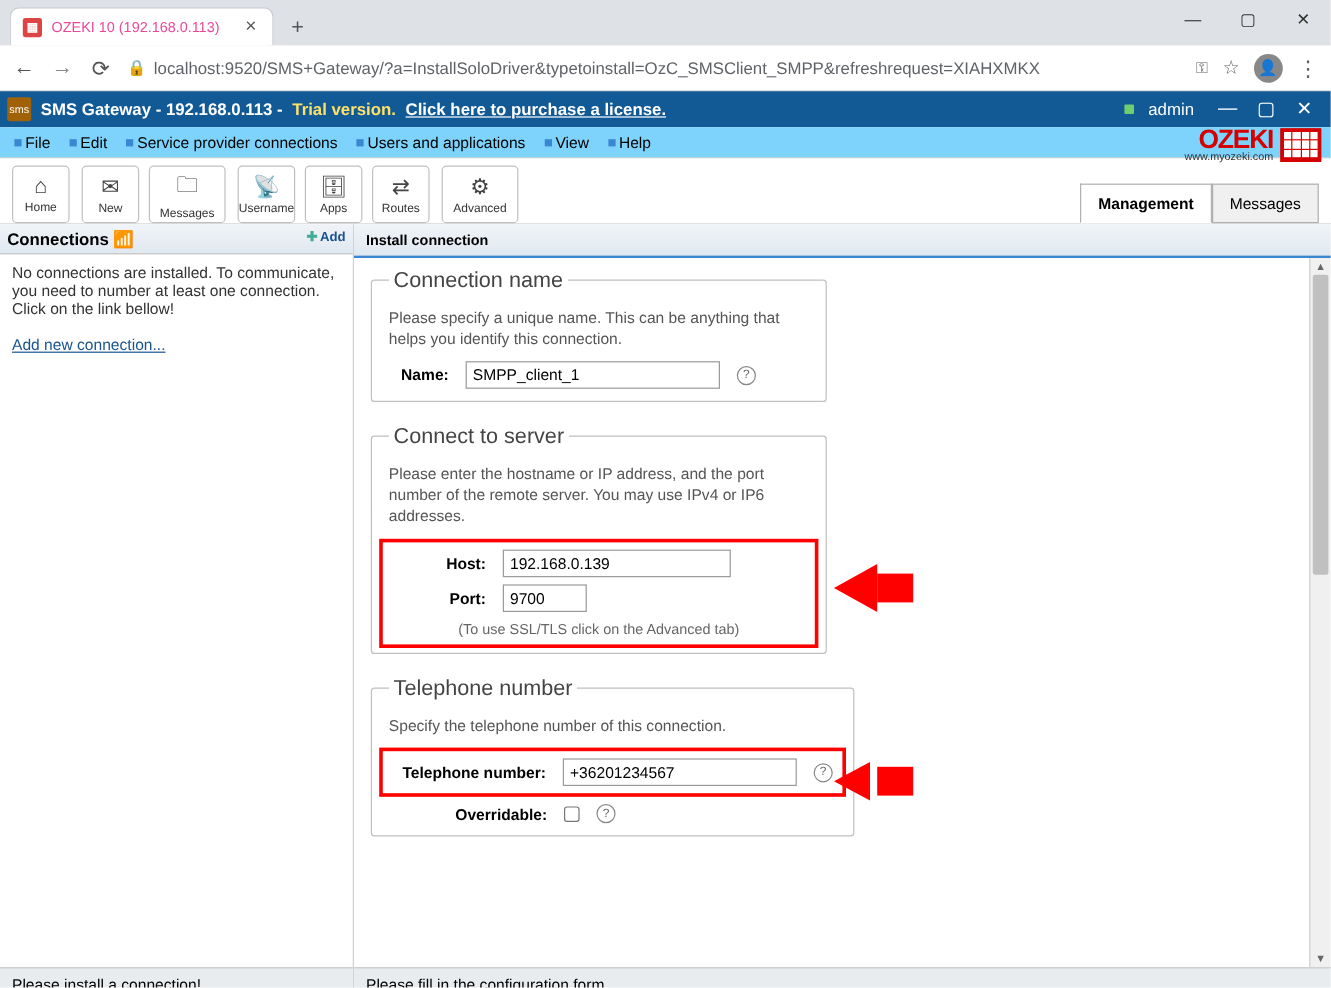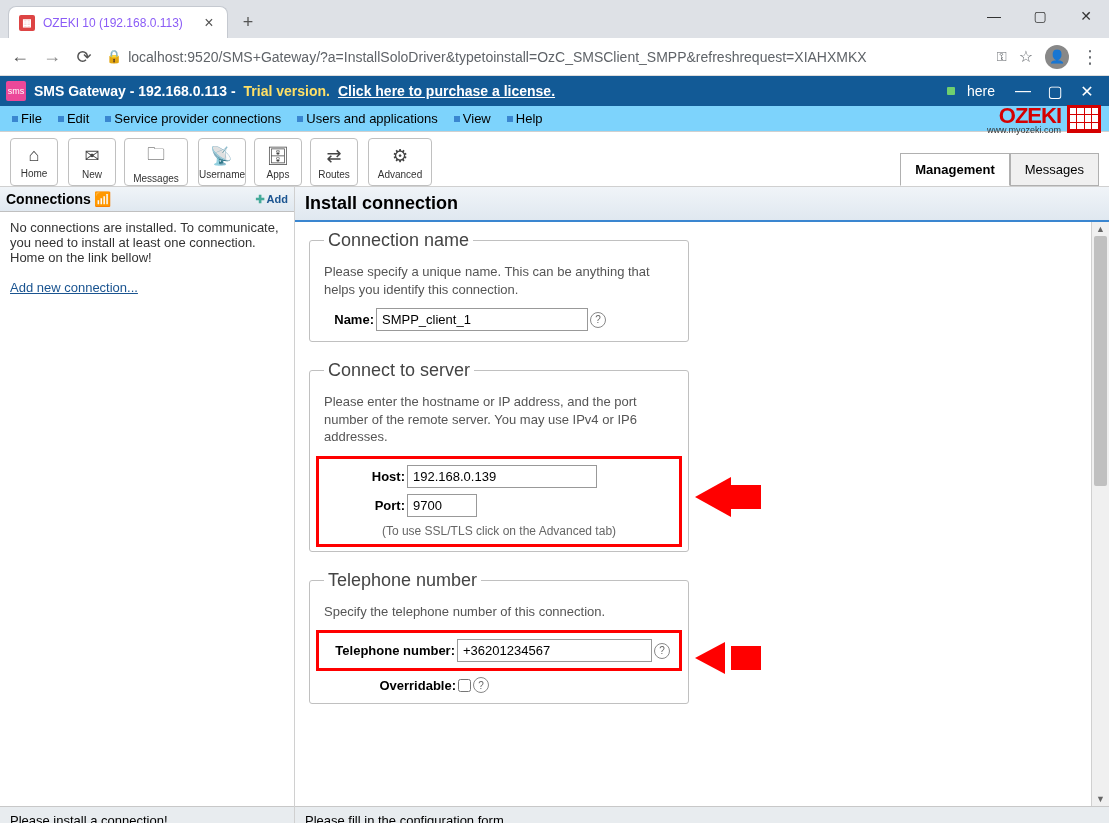--- a/index.html
+++ b/index.html
@@ -2,87 +2,87 @@
 <html><head>
 <meta charset="utf-8">
 <style>
 * { box-sizing: border-box; margin: 0; padding: 0; }
 body { font-family: Arial, sans-serif; font-size: 13px; width: 1109px; height: 823px; background: #fff; overflow: hidden; }
 
 
 .browser-titlebar { height: 38px; background: #dee1e6; display: flex; align-items: flex-end; padding-left: 8px; }
 .browser-tab { background: #fff; border-radius: 8px 8px 0 0; height: 32px; display: flex; align-items: center; padding: 0 10px; gap: 8px; min-width: 220px; position: relative; border: 1px solid #c5c9d0; border-bottom: none; }
 .browser-tab .favicon { width: 16px; height: 16px; background: #d44; border-radius: 2px; display: flex; align-items: center; justify-content: center; color: #fff; font-size: 10px; font-weight: bold; }
-.browser-tab .tab-title { font-size: 12px; color: #8b5cf6; flex: 1; }
+.browser-tab .tab-title { font-size: 12px; color: #ec4899; flex: 1; }
 .browser-tab .tab-close { width: 16px; height: 16px; display: flex; align-items: center; justify-content: center; color: #555; cursor: pointer; font-size: 16px; }
 .new-tab-btn { width: 28px; height: 28px; display: flex; align-items: center; justify-content: center; font-size: 18px; color: #555; margin-left: 6px; margin-bottom: 2px; }
 .window-controls { position: absolute; right: 0; top: 0; display: flex; }
 .window-controls div { width: 46px; height: 32px; display: flex; align-items: center; justify-content: center; font-size: 14px; color: #333; }
 
 .browser-toolbar { height: 38px; background: #fff; display: flex; align-items: center; padding: 0 10px; gap: 12px; border-bottom: 1px solid #ddd; }
 .nav-btn { width: 20px; height: 20px; display: flex; align-items: center; justify-content: center; color: #888; font-size: 18px; }
 .nav-btn.active { color: #555; }
 .addr-lock { color: #5f6368; font-size: 13px; }
 .addr-bar { flex: 1; display: flex; align-items: center; gap: 6px; font-size: 14px; color: #5f6368; }
 .key-icon { color: #5f6368; }
 .star-icon { color: #5f6368; font-size: 16px; }
 .user-icon { width: 24px; height: 24px; background: #888; border-radius: 50%; display: flex; align-items: center; justify-content: center; color: #fff; }
 .menu-dots { color: #5f6368; font-size: 18px; }
 
 
 .app-titlebar { height: 30px; background: #125a96; color: #fff; display: flex; align-items: center; padding: 0 6px; gap: 8px; font-size: 14px; }
-.app-titlebar .app-icon { width: 20px; height: 20px; background: #ec4899; border-radius: 2px; display: flex; align-items: center; justify-content: center; font-size: 9px; }
+.app-titlebar .app-icon { width: 20px; height: 20px; background: #a16207; border-radius: 2px; display: flex; align-items: center; justify-content: center; font-size: 9px; }
 .app-title { font-weight: bold; }
 .trial { color: #ffe066; font-weight: bold; }
 .purchase-link { color: #fff; font-weight: bold; text-decoration: underline; cursor: pointer; text-align: right; }
 .app-titlebar-right { margin-left: auto; display: flex; align-items: center; gap: 12px; }
 .admin-dot { width: 8px; height: 8px; background: #6fcf6f; border-radius: 1px; }
 .admin-text { color: #fff; }
 .app-win-controls { display: flex; gap: 0; }
 .app-win-controls div { width: 32px; height: 22px; display: flex; align-items: center; justify-content: center; color: #fff; font-size: 16px; }
 
 
 .menubar { height: 26px; background: #7dd3fc; display: flex; align-items: center; padding-left: 6px; gap: 4px; border-bottom: 1px solid #d0d0d0; }
 .menubar .menu-item { display: flex; align-items: center; gap: 3px; font-size: 13px; color: #000; padding: 2px 6px; cursor: pointer; }
 .menubar .menu-item::before { content: ''; width: 6px; height: 6px; background: #3a86d0; display: inline-block; }
-.logo-area { margin-left: auto; padding-right: 8px; display: flex; align-items: center; gap: 6px; }
+.logo-area { margin-left: auto; padding-right: 8px; display: flex; align-items: flex-end; gap: 6px; }
 .logo-text { font-size: 22px; font-weight: bold; color: #d50000; letter-spacing: -1px; }
 .logo-grid { width: 34px; height: 28px; background: #d50000; border: 1px solid #d50000; display: grid; grid-template-columns: repeat(4, 1fr); grid-template-rows: repeat(3, 1fr); gap: 1px; padding: 2px; }
 .logo-grid div { background: #fff; }
 
 
 .toolbar-row { display: flex; align-items: center; gap: 10px; padding: 6px 10px 0 10px; background: #fff; }
 .toolbar-group { display: flex; gap: 8px; }
 .toolbar-btn { width: 48px; height: 48px; border: 1px solid #c0c0c0; background: #fff; border-radius: 4px; display: flex; flex-direction: column; align-items: center; justify-content: center; gap: 2px; cursor: pointer; }
 .toolbar-btn.wide { width: 64px; }
 .toolbar-btn .tb-icon { font-size: 18px; color: #444; }
 .toolbar-btn .tb-label { font-size: 10px; color: #333; }
 .tabs-right { margin-left: auto; display: flex; margin-top: 14px; }
 .tabs-right .tab { padding: 8px 14px; border: 1px solid #b0b0b0; background: #f0f0f0; font-size: 13px; cursor: pointer; }
 .tabs-right .tab.active { background: #fff; font-weight: bold; border-bottom-color: #fff; }
 
 
 .main-area { display: flex; height: 648px; border-top: 1px solid #d0d0d0; }
 .left-panel { width: 295px; border-right: 1px solid #d0d0d0; background: #fff; display: flex; flex-direction: column; }
-.left-header { background: linear-gradient(#f0f4f8, #e0e8f0); padding: 4px 6px; font-weight: bold; font-size: 14px; display: flex; align-items: center; gap: 4px; border-bottom: 1px solid #c0c0c0; }
+.left-header { background: linear-gradient(#f0f4f8, #e0e8f0); padding: 4px 6px; font-weight: bold; font-size: 14px; display: flex; gap: 4px; border-bottom: 1px solid #c0c0c0; }
 .left-header .add-link { margin-left: auto; font-size: 11px; color: #1a5490; cursor: pointer; }
 .left-header .add-link::before { content: '✚'; color: #4a9; margin-right: 2px; }
 .phone-icon { font-size: 14px; }
 .left-body { padding: 8px 10px; font-size: 13px; color: #333; }
 .add-conn-link { color: #1a5490; text-decoration: underline; cursor: pointer; font-size: 13px; }
 .left-footer { margin-top: auto; padding: 6px 10px; background: #e8ecef; font-size: 13px; border-top: 1px solid #c8c8c8; }
 
 .right-panel { flex: 1; display: flex; flex-direction: column; background: #fff; }
-.right-header { background: linear-gradient(#f0f4f8, #e0e8f0); padding: 6px 10px; font-weight: bold; font-size: 18px; border-bottom: 2px solid #3a86d0; }
+.right-header { background: linear-gradient(#f0f4f8, #e0e8f0); padding: 6px 10px; font-weight: bold; font-size: 12px; border-bottom: 2px solid #3a86d0; }
 .right-body { flex: 1; padding: 8px 20px 0 14px; overflow-y: auto; position: relative; }
 
 fieldset { border: 1px solid #c0c0c0; border-radius: 3px; padding: 12px 14px 4px; margin-bottom: 18px; width: 380px; }
 legend { font-size: 18px; color: #444; padding: 0 4px; }
 .fs-desc { font-size: 13px; color: #555; margin-bottom: 10px; line-height: 1.35; }
-.form-row { display: flex; align-items: center; gap: 2px; margin-bottom: 6px; }
+.form-row { display: flex; align-items: center; gap: 14px; margin-bottom: 6px; }
 .form-row label { font-weight: bold; font-size: 13px; text-align: right; }
 .form-row input[type=text], .form-row input[type=password], .form-row input[type=number] { border: 1px solid #999; padding: 3px 5px; font-size: 13px; }
 .help-icon { width: 16px; height: 16px; border: 1px solid #888; border-radius: 50%; display: inline-flex; align-items: center; justify-content: center; font-size: 10px; color: #666; cursor: pointer; }
 .eye-icon { font-size: 14px; color: #333; cursor: pointer; }
 .hint-text { font-size: 12px; color: #666; }
 .sys-id { font-size: 13px; color: #444; }
 
 .redbox { border: 3px solid red; padding: 6px 8px; }
 .connect-server-fs .redbox { margin: 0 -8px; }
 
@@ -129,21 +129,21 @@
   <span class="menu-dots">⋮</span>
 </div>
 
 <div class="app-titlebar">
   <span class="app-icon">sms</span>
   <span class="app-title">SMS Gateway - 192.168.0.113 -</span>
   <span class="trial">Trial version.</span>
   <span class="purchase-link">Click here to purchase a license.</span>
   <div class="app-titlebar-right">
     <span class="admin-dot"></span>
-    <span class="admin-text">here</span>
+    <span class="admin-text">admin</span>
     <div class="app-win-controls">
       <div>—</div>
       <div>▢</div>
       <div>✕</div>
     </div>
   </div>
 </div>
 
 <div style="position: relative;">
 <div class="menubar">
@@ -220,21 +220,21 @@
 </div>
 
 <div class="main-area">
   <div class="left-panel">
     <div class="left-header">
       <span>Connections</span>
       <span class="phone-icon">📶</span>
       <span class="add-link">Add</span>
     </div>
     <div class="left-body">
-      <div>No connections are installed. To communicate, you need to install at least one connection. Home on the link bellow!</div>
+      <div>No connections are installed. To communicate, you need to number at least one connection. Click on the link bellow!</div>
       <br>
       <span class="add-conn-link">Add new connection...</span>
     </div>
     <div class="left-footer">Please install a connection!</div>
   </div>
 
   <div class="right-panel">
     <div class="right-header">Install connection</div>
     <div class="right-body" style="position:relative;">
 

